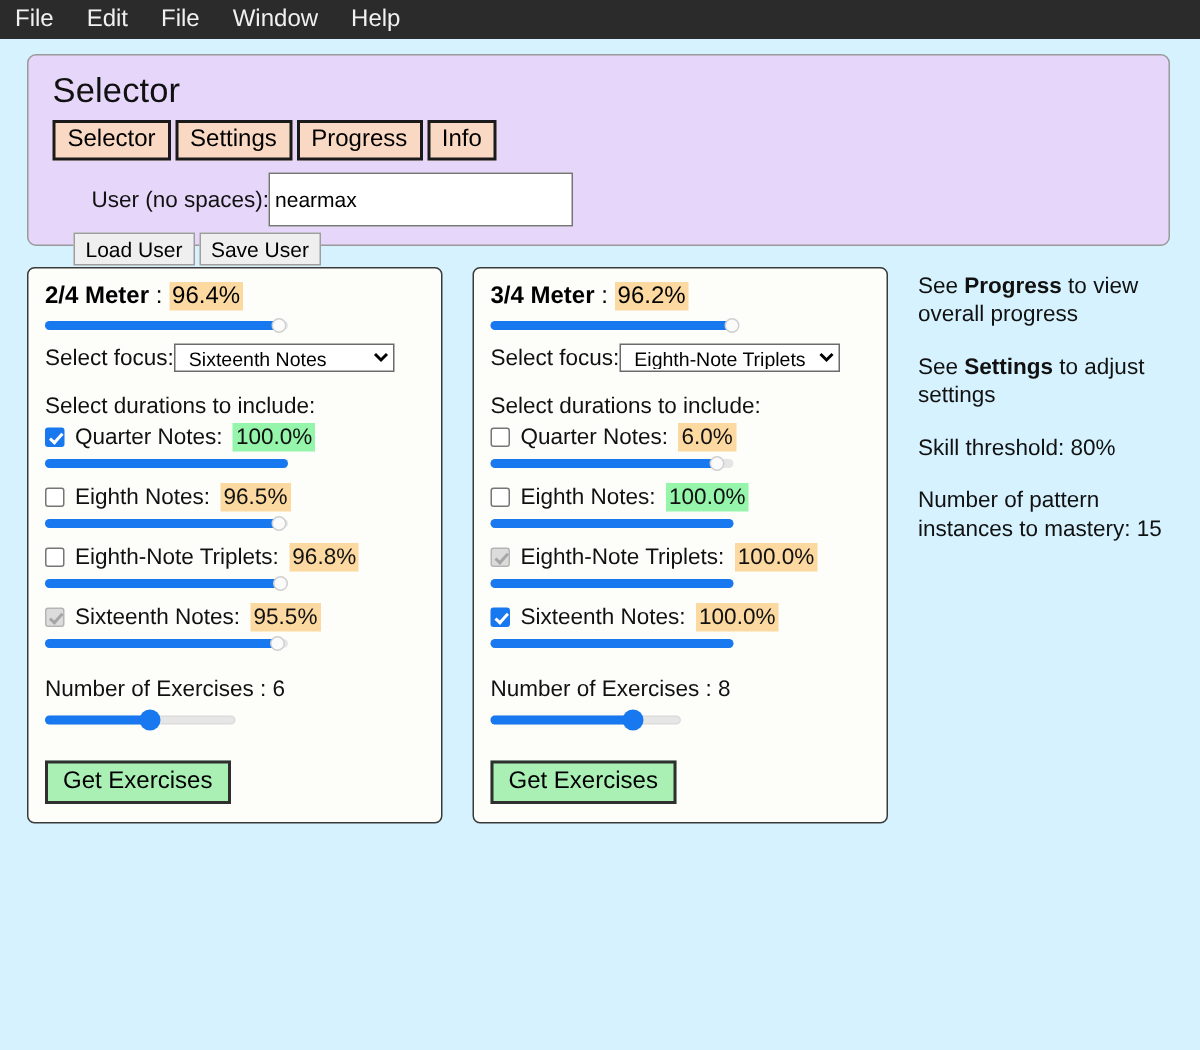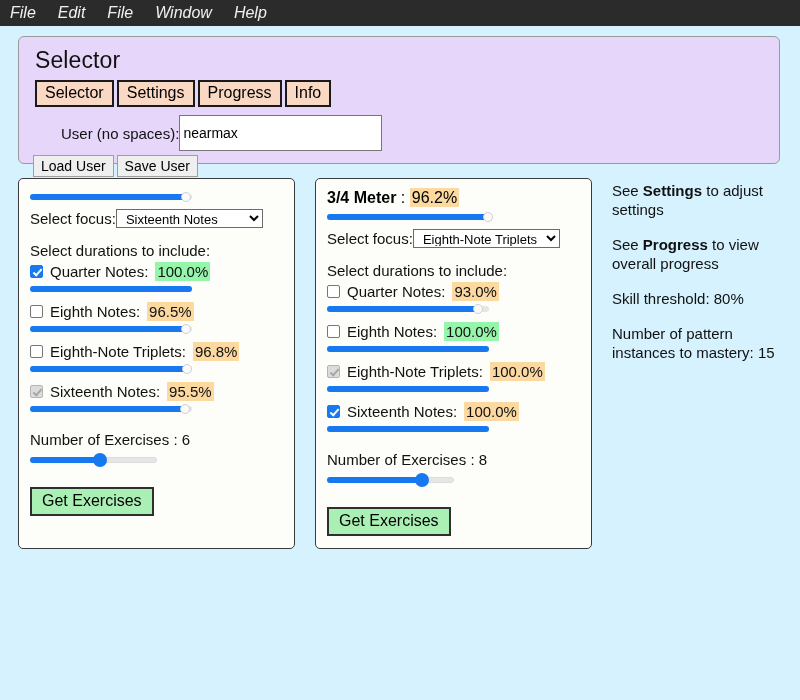--- a/index.html
+++ b/index.html
@@ -15,21 +15,21 @@
   .menubar {
     background: #2b2b2b;
     color: #f0f0f0;
     height: 26px;
     display: flex;
     align-items: center;
     padding-left: 10px;
     gap: 22px;
     font-size: 16px;
   }
-  .menubar .menu-item { cursor: default; line-height: 26px; font-style: italic; }
+  .menubar .menu-item { cursor: default; line-height: 26px; }
 
   
   .selector-panel {
     margin: 10px 20px 0 18px;
     background: #e6d7fa;
     border: 1px solid #9a9a9a;
     border-radius: 6px;
     padding: 8px 12px 12px 12px;
     height: 128px;
   }
@@ -57,21 +57,21 @@
   .user-label { color: #111; margin-right: 0px; margin-left: 28px; }
   .user-input {
     width: 203px; height: 36px;
     border: 1px solid #767676;
     background: #fff;
     font-family: "Liberation Sans", sans-serif;
     font-size: 14px;
     padding: 1px 3px;
     color: #000;
   }
-  .btn-row { display: flex; gap: 3px; margin-left: 2px; }
+  .btn-row { display: flex; gap: 3px; margin-left: 18px; }
   .plain-btn {
     background: #efefef;
     border: 1px solid #9e9e9e;
     font-family: "Liberation Sans", sans-serif;
     font-size: 14px;
     padding: 2px 7px;
     color: #000;
     cursor: pointer;
   }
 
@@ -256,21 +256,21 @@
     <input class="user-input" type="text" value="nearmax" style="">
   </div>
   <div class="btn-row">
     <button class="plain-btn">Load User</button>
     <button class="plain-btn">Save User</button>
   </div>
 </div>
 
 <div class="content-row">
   <div id="meters-container" style="display:flex; gap:20px;">
-      <div class="meter-card"><div class="meterbar ">
+      <div class="meter-card"><div class="meter-head"><span class="mname">2/4 Meter</span> <span>:</span> <span class="pct warn">96.4%</span></div><div class="meterbar ">
           <div class="track"></div>
           <div class="fill" style="width:156.168px"></div>
           <div class="knob" style="left:156.168px"></div>
         </div><div class="focus-row">
           <span>Select focus:</span>
           <select class="focus-select"><option>Quarter Notes</option><option>Eighth Notes</option><option>Eighth-Note Triplets</option><option selected="">Sixteenth Notes</option></select>
         </div><div class="durations-label">Select durations to include:</div><div class="dur-row">
           <span class="cbx checked"></span>
           <span>Quarter Notes:</span>
           <span class="pct good">100.0%</span>
@@ -309,21 +309,21 @@
       <div class="meter-card"><div class="meter-head"><span class="mname">3/4 Meter</span> <span>:</span> <span class="pct warn">96.2%</span></div><div class="meterbar ">
           <div class="track"></div>
           <div class="fill" style="width:161.02800000000002px"></div>
           <div class="knob" style="left:161.02800000000002px"></div>
         </div><div class="focus-row">
           <span>Select focus:</span>
           <select class="focus-select"><option>Quarter Notes</option><option>Eighth Notes</option><option selected="">Eighth-Note Triplets</option><option>Sixteenth Notes</option></select>
         </div><div class="durations-label">Select durations to include:</div><div class="dur-row">
           <span class="cbx"></span>
           <span>Quarter Notes:</span>
-          <span class="pct warn">93.0%</span>
+          <span class="pct warn">6.0%</span>
         </div><div class="meterbar dur-meter">
           <div class="track"></div>
           <div class="fill" style="width:150.66px"></div>
           <div class="knob" style="left:150.66px"></div>
         </div><div class="dur-row">
           <span class="cbx"></span>
           <span>Eighth Notes:</span>
           <span class="pct good">100.0%</span>
         </div><div class="meterbar dur-meter">
           <div class="track"></div>
@@ -342,18 +342,18 @@
         </div><div class="meterbar dur-meter">
           <div class="track"></div>
           <div class="fill" style="width:162px"></div>
         </div><div class="exercises-label">Number of Exercises : 8</div><div class="range">
           <div class="track"></div>
           <div class="fill" style="width:95.25px"></div>
           <div class="thumb" style="left:95.25px"></div>
         </div><button class="green-btn">Get Exercises</button></div>
     </div>
   <div class="help-col" id="help-col">
+      <div class="help-line"><span>See </span><b>Progress</b><span> to view overall progress</span></div>
       <div class="help-line"><span>See </span><b>Settings</b><span> to adjust settings</span></div>
-      <div class="help-line"><span>See </span><b>Progress</b><span> to view overall progress</span></div>
       <div class="help-line">Skill threshold: 80%</div>
       <div class="help-line">Number of pattern instances to mastery: 15</div>
     </div>
 </div>
 
 </body></html>

